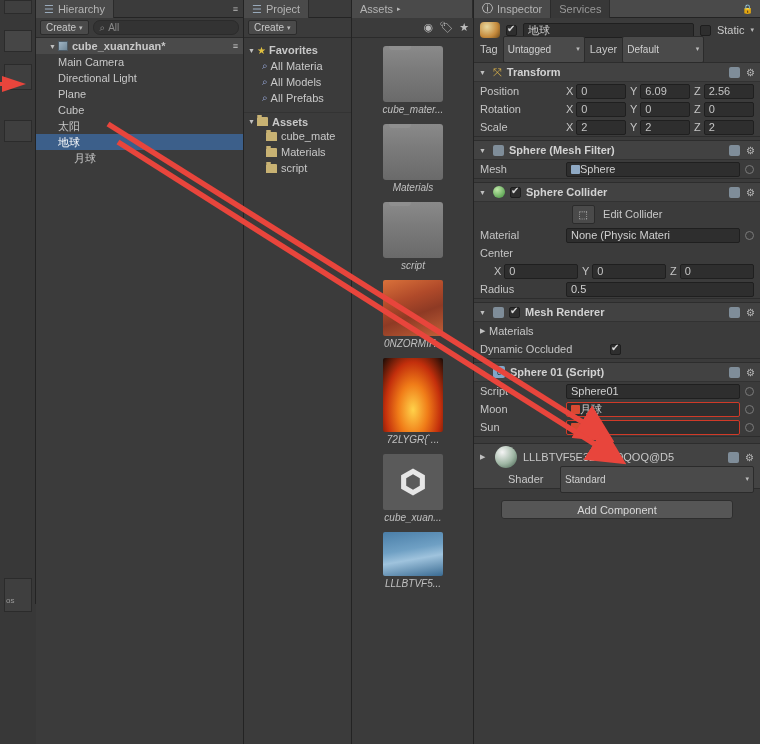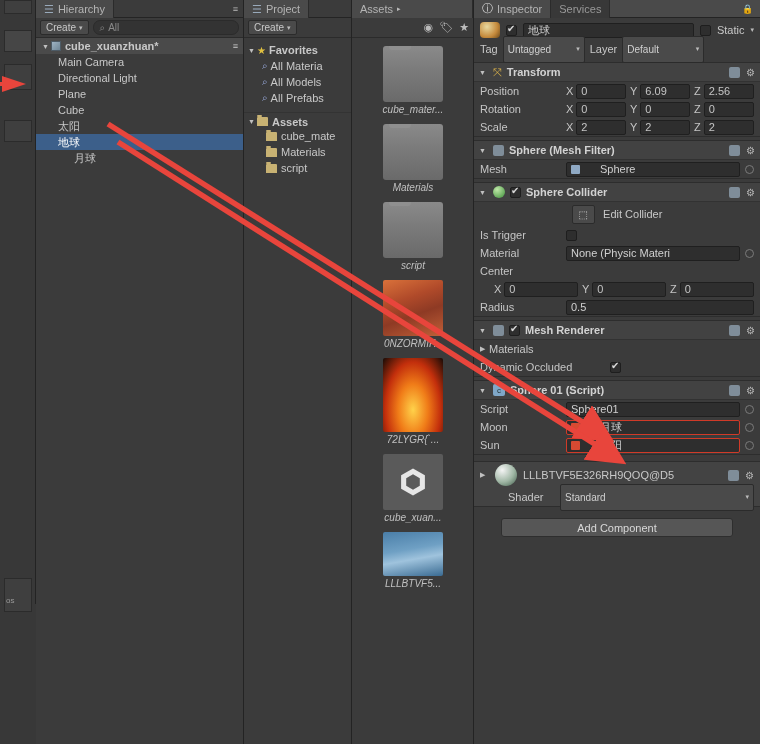--- a/index.html
+++ b/index.html
@@ -57,21 +57,21 @@
   .strip-block {
     position: absolute; left: 4px; width: 28px;
     background: #3f3f3f; border: 1px solid #2b2b2b;
   }
 
   
   #hierarchy { left: 36px; top: 0; width: 208px; height: 744px;
                background: #3b3b3b; border-right: 1px solid #232323; }
   .h-row {
     height: 16px; display: flex; align-items: center;
-    padding-left: 6px; font-size: 11px; color: #c8c8c8;
+    padding-left: 13px; font-size: 11px; color: #c8c8c8;
   }
   .h-row.selected { background: #3c5f8a; color: #fff; }
   .h-root { background: #4a4a4a; }
   .tri { width: 9px; font-size: 7px; color: #c0c0c0; display:inline-block; }
   .cube-ico {
     width: 10px; height: 10px; margin-right: 4px;
     background: linear-gradient(135deg,#9fb4c4,#6f8696);
     border: 1px solid #4d5b66;
   }
 
@@ -151,21 +151,21 @@
   }
   .comp-head b { font-weight: bold; }
   .row { display: flex; align-items: center; height: 18px; padding: 0 6px; }
   .row .lab { width: 86px; font-size: 11px; color: #c5c5c5; }
   .vec { flex: 1; display: flex; gap: 4px; }
   .vec .ax { display: flex; align-items: center; gap: 3px; flex: 1; }
   .vec .ax span { font-size: 11px; color: #c5c5c5; }
   .vec .ax .field { flex: 1; }
   .objfield {
     flex: 1; background: #2e2e2e; border: 1px solid #1f1f1f; border-radius: 2px;
-    height: 15px; display: flex; align-items: center; gap: 20px;
+    height: 15px; display: flex; align-items: center; gap: 0;
     padding: 0 4px; font-size: 11px; color: #d0d0d0;
   }
   .objfield.red { border: 1px solid #d03a28; }
   .sq-red { width: 9px; height: 9px; background: #d84a32; border-radius:1px; }
   .sq-blue { width: 9px; height: 9px; background: #8fa9c4; border-radius:1px; }
   .dot-o { width: 9px; height: 9px; border: 1px solid #7a7a7a; border-radius: 50%; }
   .gear { font-size: 10px; color: #b8b8b8; }
   .mini-ico { width: 11px; height: 11px; background: #7f8d99; border-radius: 2px; }
   .matball {
     width: 22px; height: 22px; border-radius: 50%;
@@ -500,24 +500,20 @@
         <span style="margin-left:auto;display:flex;gap:6px;">
           <span class="mini-ico"></span>
           <span class="gear">⚙</span>
         </span>
       </div>
       <div class="row" style="height:24px;justify-content:center;">
         <div class="edit-collider">
           <span style="font-size:10px;">⬚</span>
         </div>
         <span style="margin-left:8px;">Edit Collider</span>
-      </div>
-      <div class="row">
-        <span class="lab">Is Trigger</span>
-        <span class="chk"></span>
       </div>
       <div class="row">
         <span class="lab">Material</span>
         <div class="objfield">
           <span>None (Physic Materi</span>
         </div>
         <span class="dot-o" style="margin-left:5px;"></span>
       </div>
       <div class="row">
         <span class="lab">Center</span>

